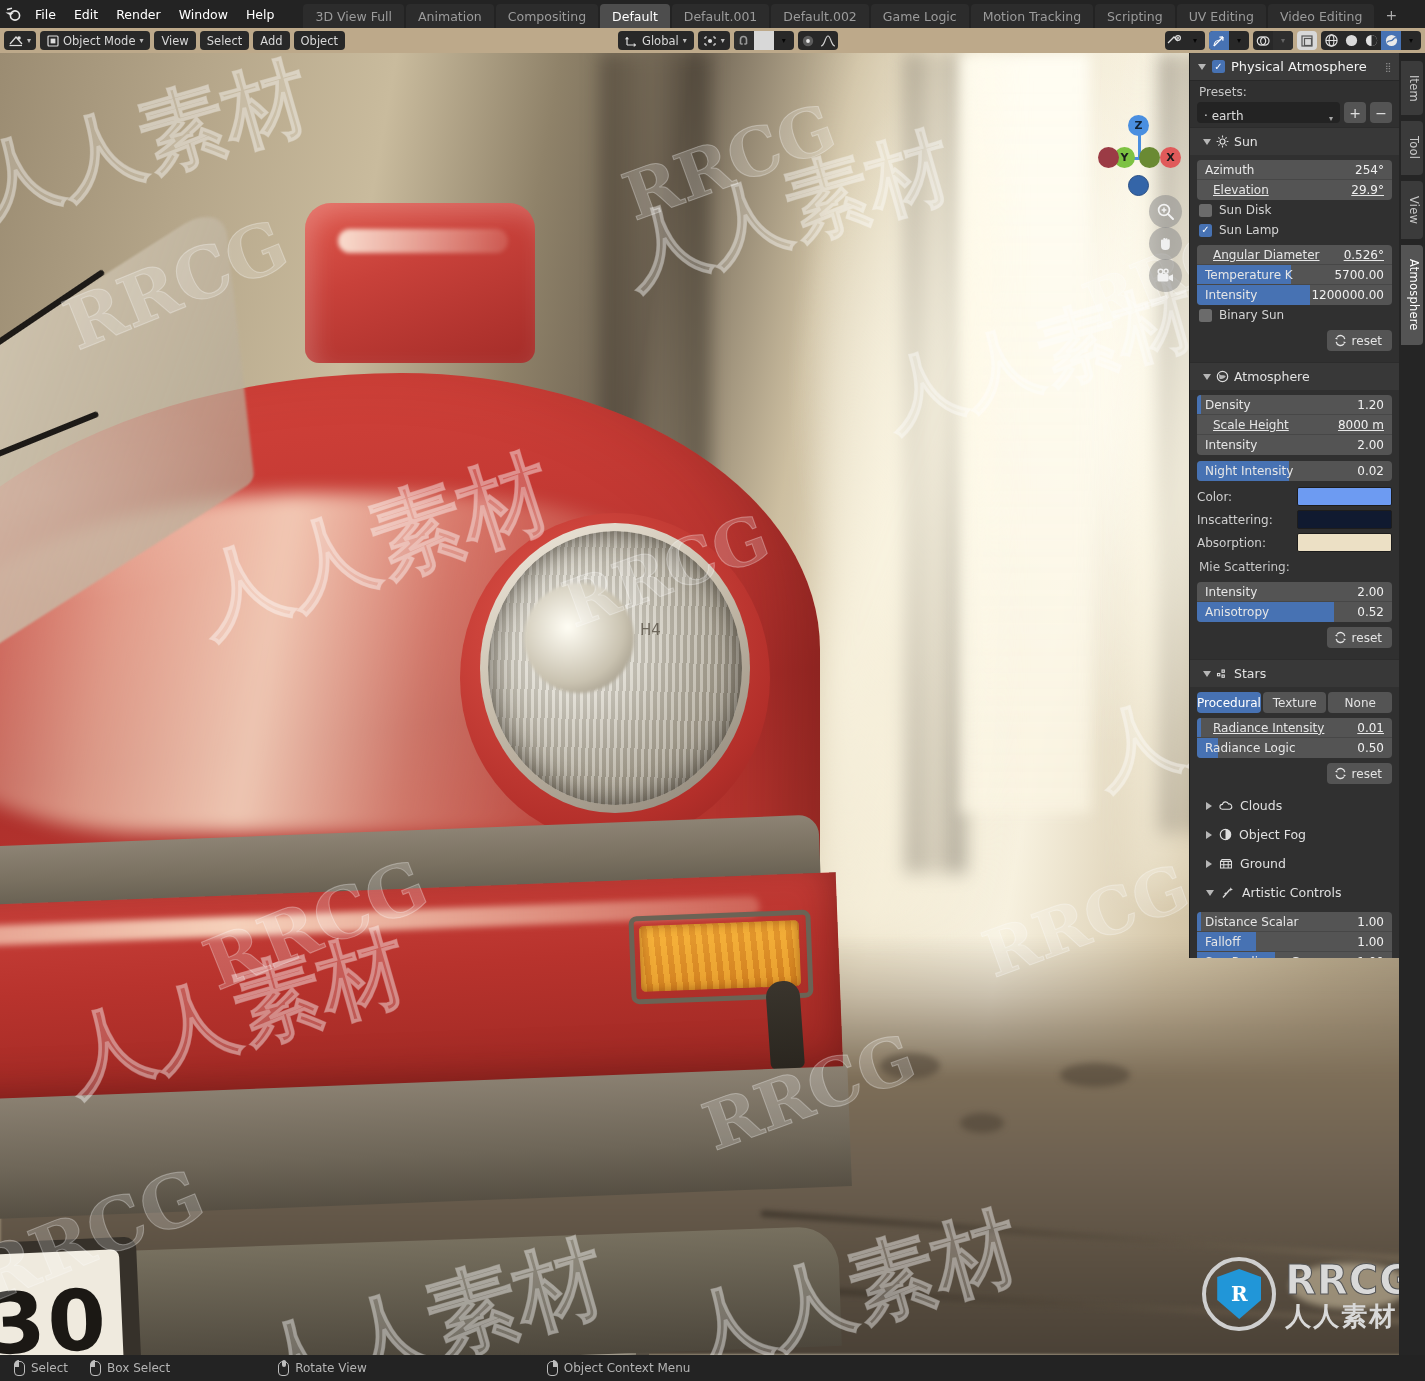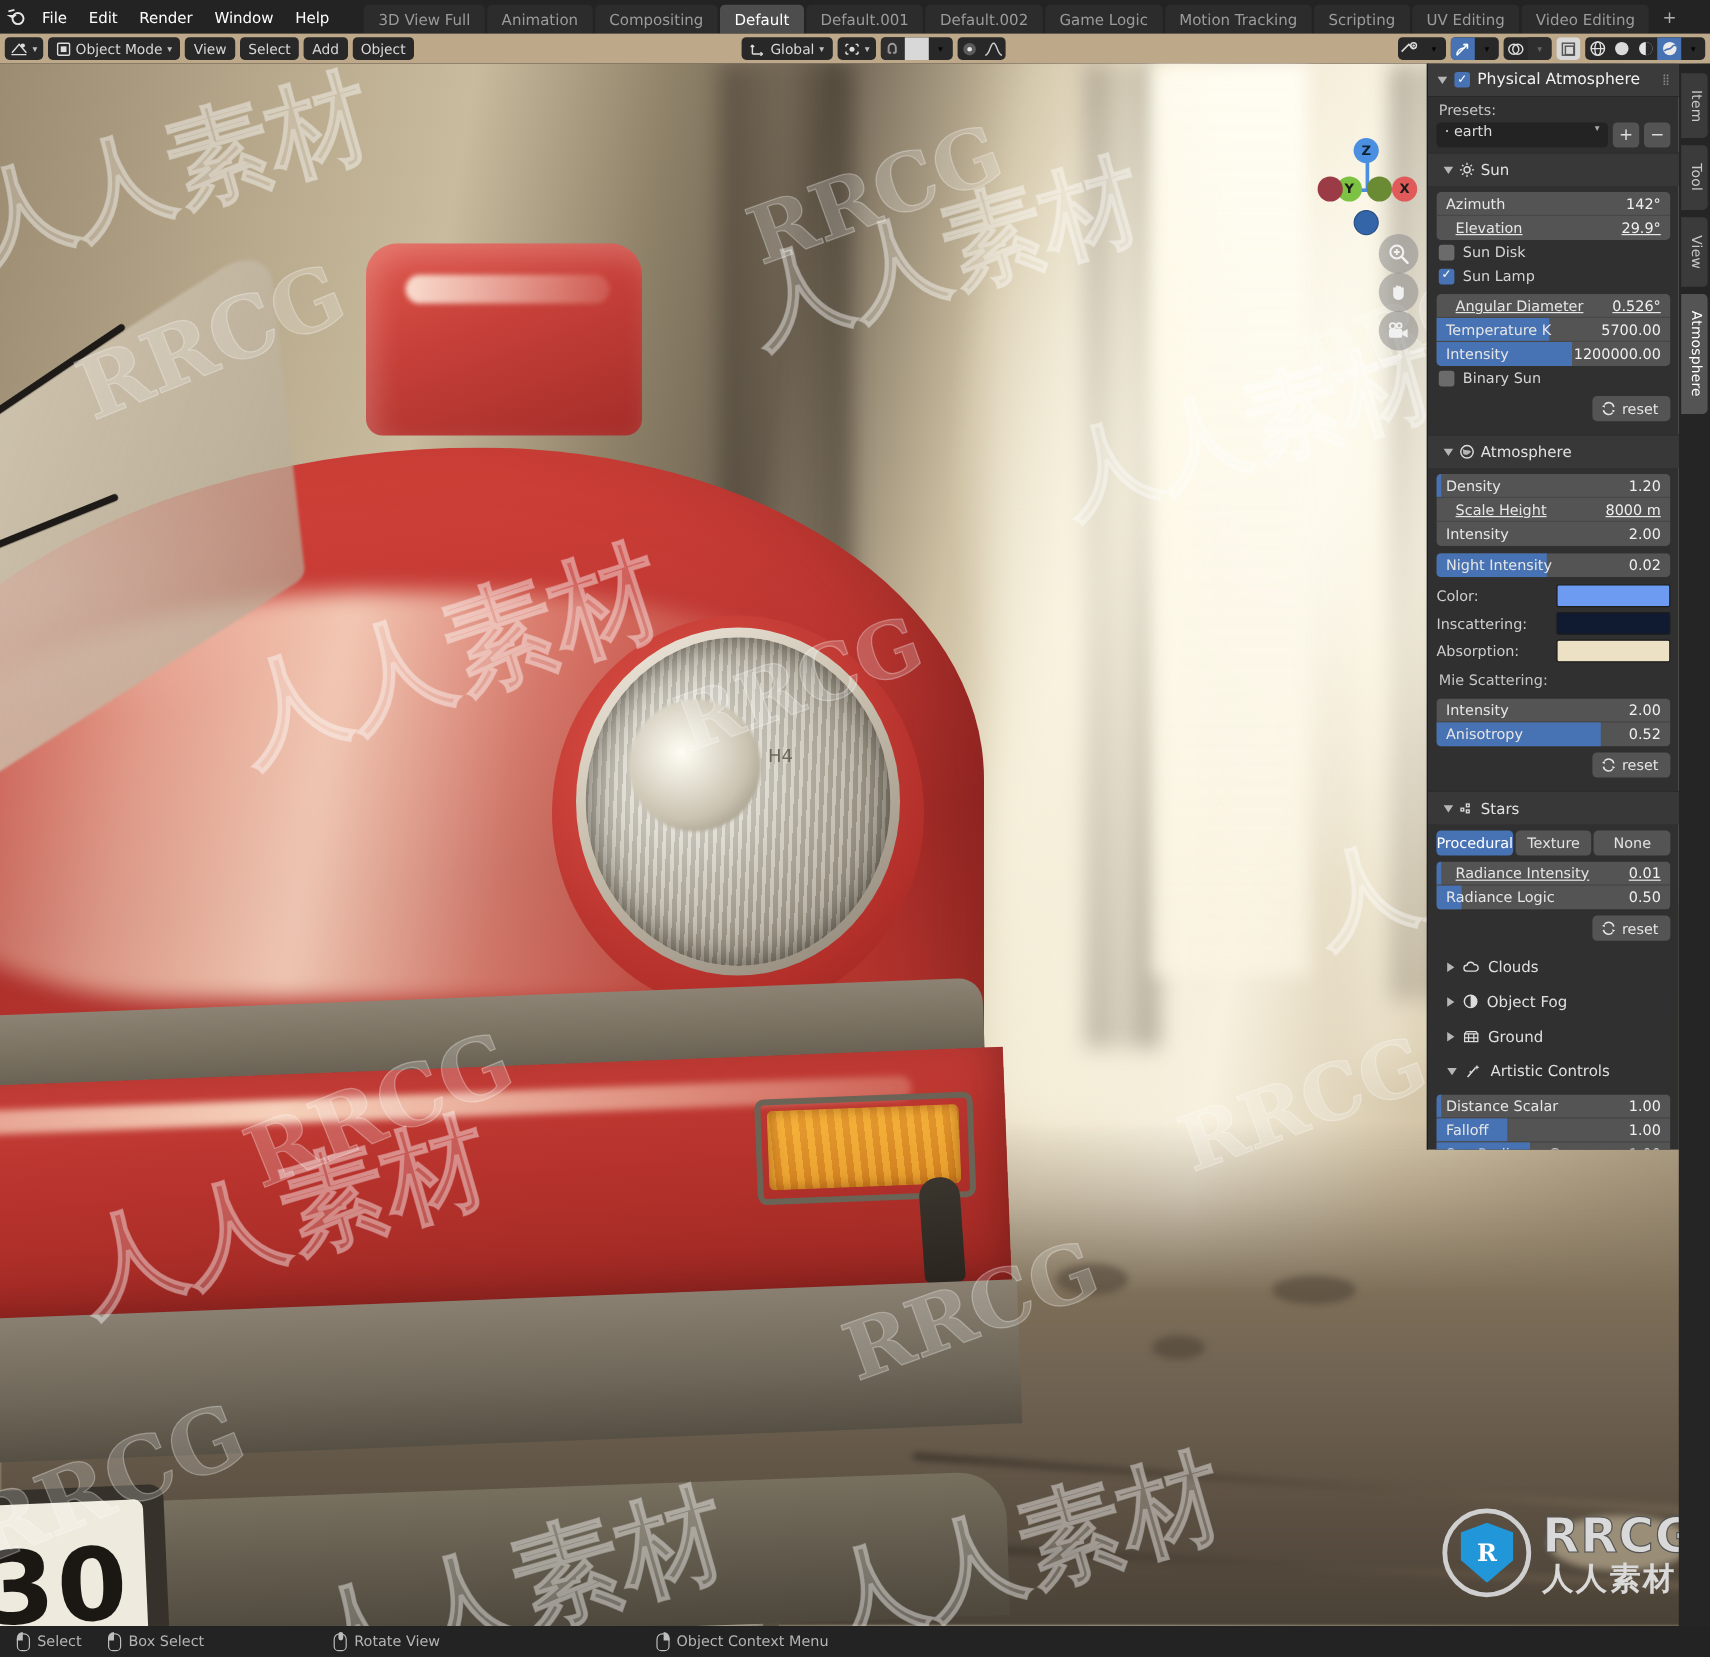--- a/index.html
+++ b/index.html
@@ -304,21 +304,21 @@
   .chk.on { background:#4772b3; }
   .panel-title { font-size:13px; color:#f2f2f2; }
   .grip { margin-left:auto; color:#8a8a8a; font-size:9px; letter-spacing:1.5px; }
 
   .sec { padding:0 7px; }
   .lbl { color:#c6c6c6; font-size:12px; padding:4px 2px 3px 2px; }
   .row { display:flex; align-items:center; gap:4px; margin-bottom:3px; }
 
   .preset-field {
     flex:1; height:21px; background:#232323; border-radius:4px;
-    display:flex; align-items:flex-start; padding:0 7px; color:#dcdcdc; font-size:12px;
+    display:flex; align-items:flex-end; padding:0 7px; color:#dcdcdc; font-size:12px;
   }
   .preset-caret { margin-left:auto; font-size:8px; color:#a8a8a8; }
   .sq-btn {
     width:22px; height:21px; background:#545454; border-radius:4px;
     display:flex; align-items:center; justify-content:center;
     color:#e0e0e0; font-size:14px; line-height:1;
   }
 
   .subhead {
     display:flex; align-items:center; gap:5px; padding:6px 0 6px 14px;
@@ -746,21 +746,21 @@
         <circle cx="6.5" cy="6.5" r="2.5" fill="none" stroke="#ddd" stroke-width="1.2"></circle>
         <path d="M6.5 0.6 V2.4 M6.5 10.6 V12.4 M0.6 6.5 H2.4 M10.6 6.5 H12.4 M2.4 2.4 L3.6 3.6 M9.4 9.4 L10.6 10.6 M10.6 2.4 L9.4 3.6 M3.6 9.4 L2.4 10.6" stroke="#ddd" stroke-width="1.1"></path>
       </svg>
       <span class="subhead-title">Sun</span>
     </div>
 
     <div class="sec">
       <div class="fieldgroup">
         <div class="field">
           <span class="fname">Azimuth</span>
-          <span class="fval">142°</span>
+          <span class="fval">254°</span>
         </div>
         <div class="field indent">
           <span class="fname">Elevation</span>
           <span class="fval">29.9°</span>
         </div>
       </div>
 
       <div class="chkrow">
         <span class="chkbox"></span>
         <span>Sun Disk</span>

